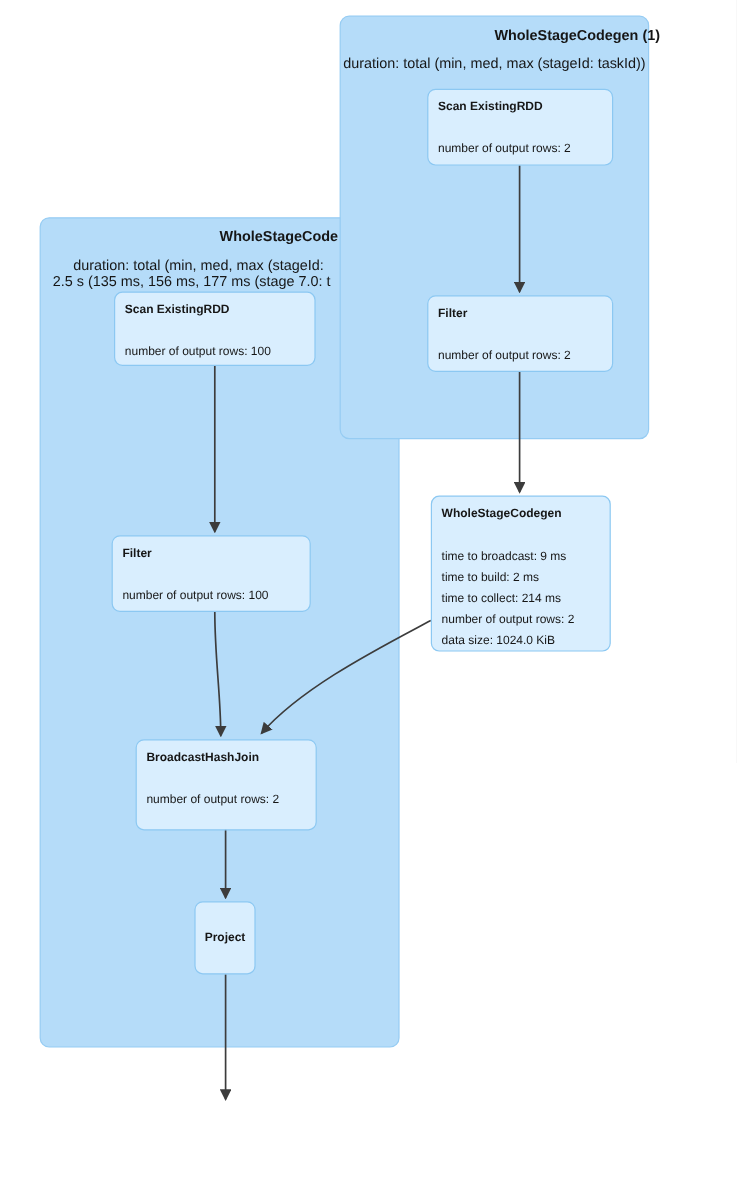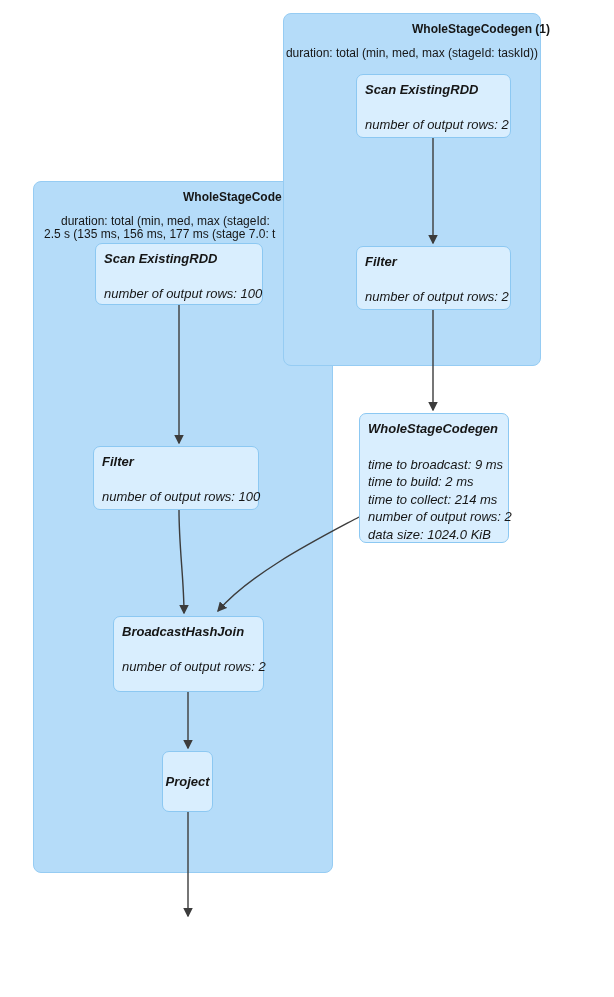--- a/index.html
+++ b/index.html
@@ -35,23 +35,22 @@
   #cluster-left .dur-1{top:33px;left:27px;}
   #cluster-left .dur-2{top:46px;left:10px;}
   
   .edges{position:absolute;left:0;top:0;z-index:3;pointer-events:none;}
   .edges path.edge{fill:none;stroke:var(--edge-color);stroke-width:1.4;}
   .edges .arrowhead{fill:var(--edge-color);}
   
   .node{
     position:absolute;background:var(--node-fill);
     border:1px solid var(--node-border);border-radius:7px;
-    box-sizing:border-box;padding:7px 8px;font-size:13px;z-index:4;
+    box-sizing:border-box;padding:7px 8px;font-size:10px;z-index:4;
     cursor:default;
-    font-style:italic;
   }
   .node-title{font-weight:bold;line-height:15px;white-space:nowrap;}
   .metrics{margin-top:20px;}
   .node-metric{line-height:15px;white-space:nowrap;}
   .node-bx .node-metric{line-height:17.4px;}
   .node-centered{display:flex;align-items:center;justify-content:center;padding:16px;}
   .node-centered .node-title{line-height:normal;}
   #n-scan-right{left:356px;top:74px;width:155px;height:64px;}
   #n-filter-right{left:356px;top:246px;width:155px;height:64px;}
   #n-bx{left:359px;top:413px;width:150px;height:130px;}

